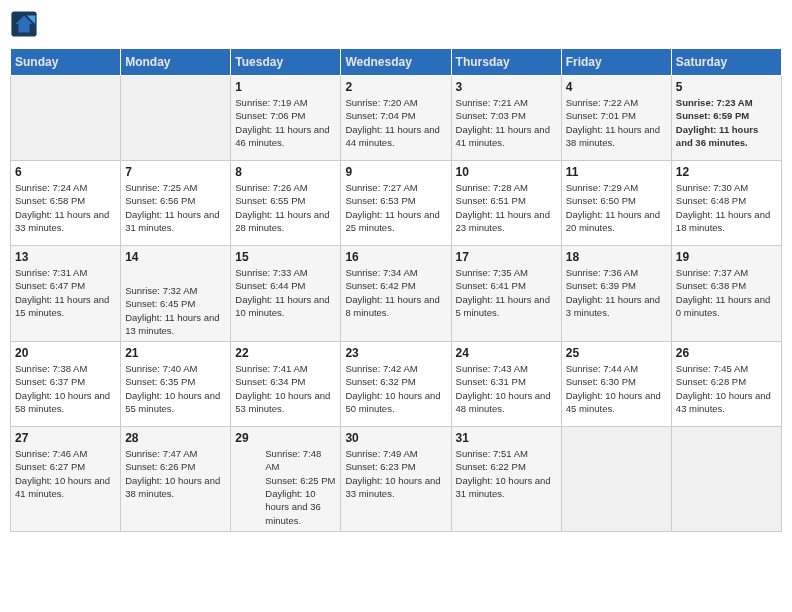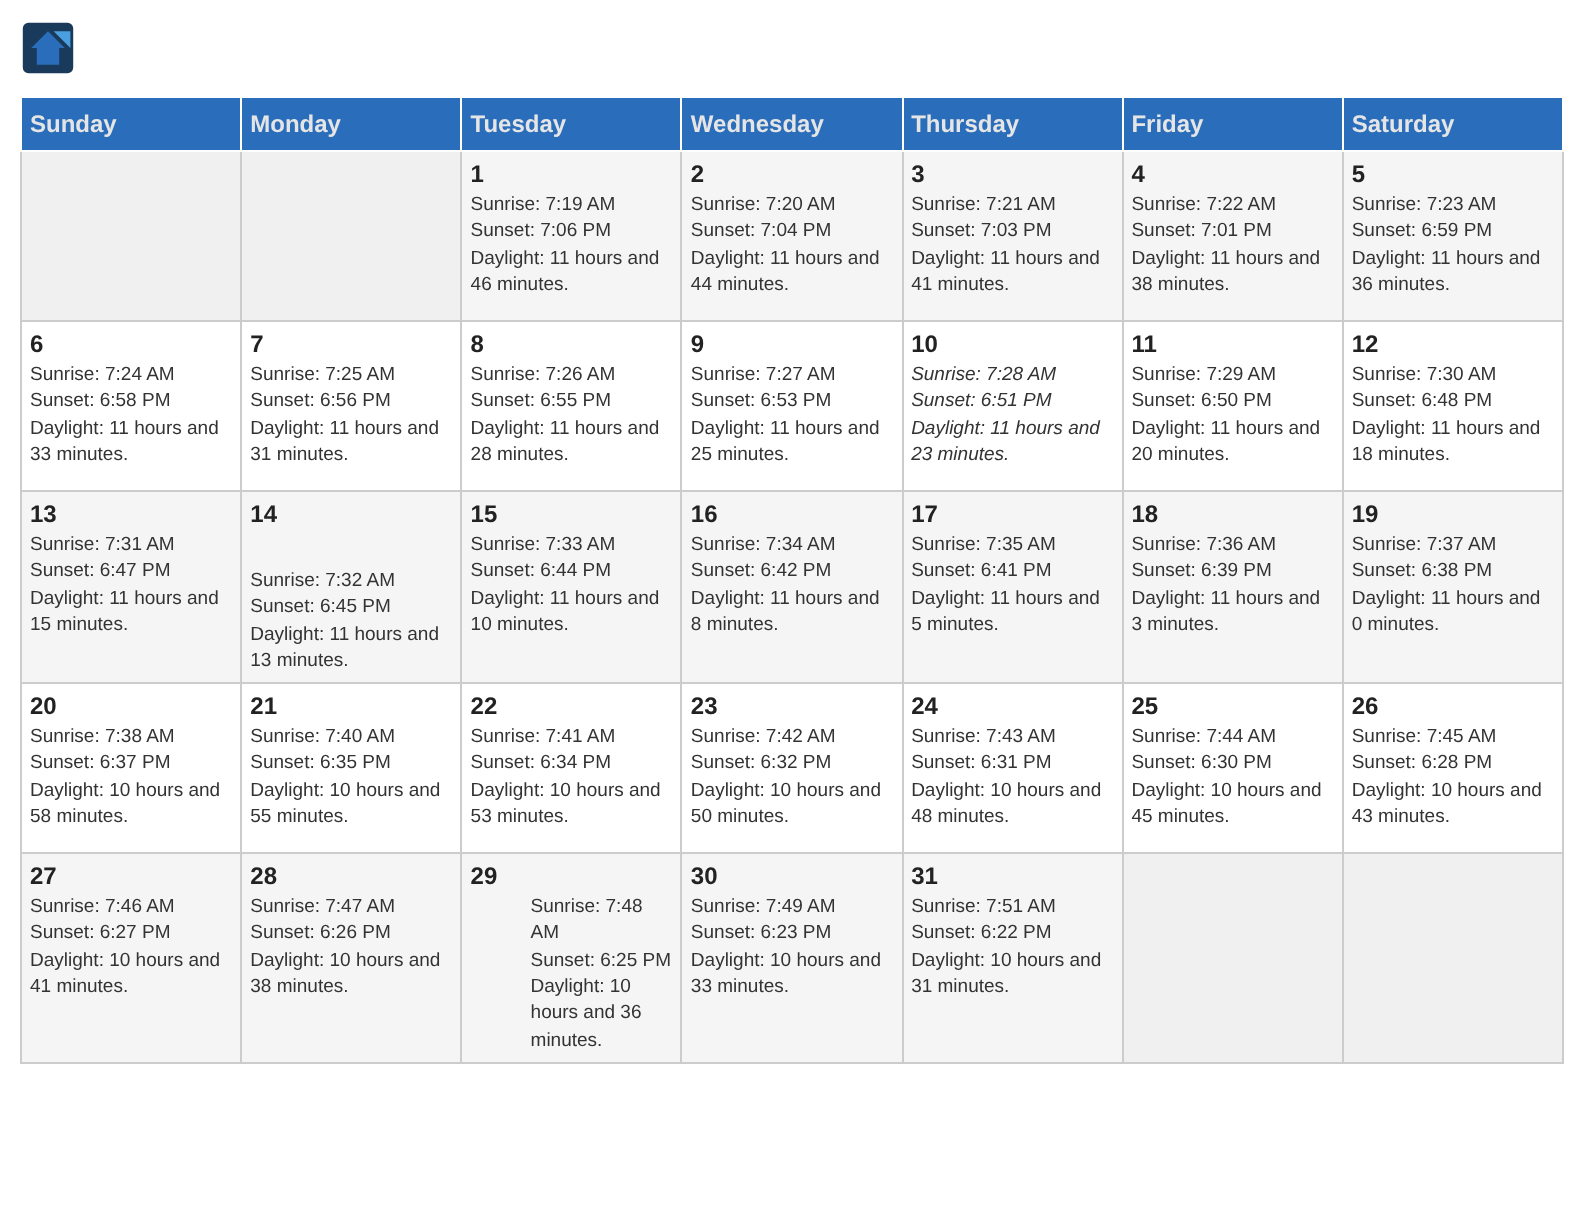--- a/index.html
+++ b/index.html
@@ -135,21 +135,21 @@
 Daylight: 11 hours and 41 minutes.</div>
         </td>
         <td>
           <div class="day-number">4</div>
           <div class="day-info" style="white-space: pre-line;">Sunrise: 7:22 AM
 Sunset: 7:01 PM
 Daylight: 11 hours and 38 minutes.</div>
         </td>
         <td>
           <div class="day-number">5</div>
-          <div class="day-info" style="white-space: pre-line;">Sunrise: 7:23 AM
+          <div class="day-info" style="white-space: pre-line; font-weight: bold;">Sunrise: 7:23 AM
 Sunset: 6:59 PM
 Daylight: 11 hours and 36 minutes.</div>
         </td>
       </tr>
       <tr>
         <td>
           <div class="day-number">6</div>
           <div class="day-info" style="white-space: pre-line;">Sunrise: 7:24 AM
 Sunset: 6:58 PM
 Daylight: 11 hours and 33 minutes.</div>
@@ -167,21 +167,21 @@
 Daylight: 11 hours and 28 minutes.</div>
         </td>
         <td>
           <div class="day-number">9</div>
           <div class="day-info" style="white-space: pre-line;">Sunrise: 7:27 AM
 Sunset: 6:53 PM
 Daylight: 11 hours and 25 minutes.</div>
         </td>
         <td>
           <div class="day-number">10</div>
-          <div class="day-info" style="white-space: pre-line; font-style: italic;">Sunrise: 7:28 AM
+          <div class="day-info" style="white-space: pre-line;">Sunrise: 7:28 AM
 Sunset: 6:51 PM
 Daylight: 11 hours and 23 minutes.</div>
         </td>
         <td>
           <div class="day-number">11</div>
           <div class="day-info" style="white-space: pre-line;">Sunrise: 7:29 AM
 Sunset: 6:50 PM
 Daylight: 11 hours and 20 minutes.</div>
         </td>
         <td>

